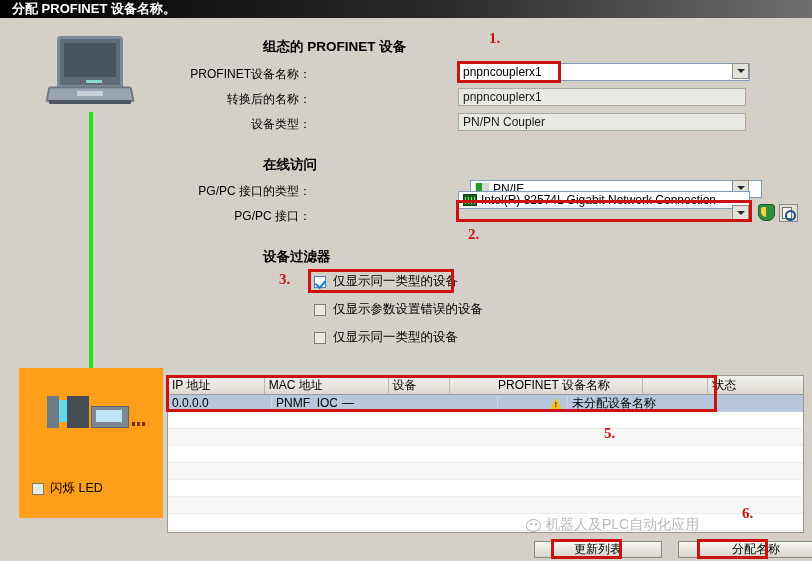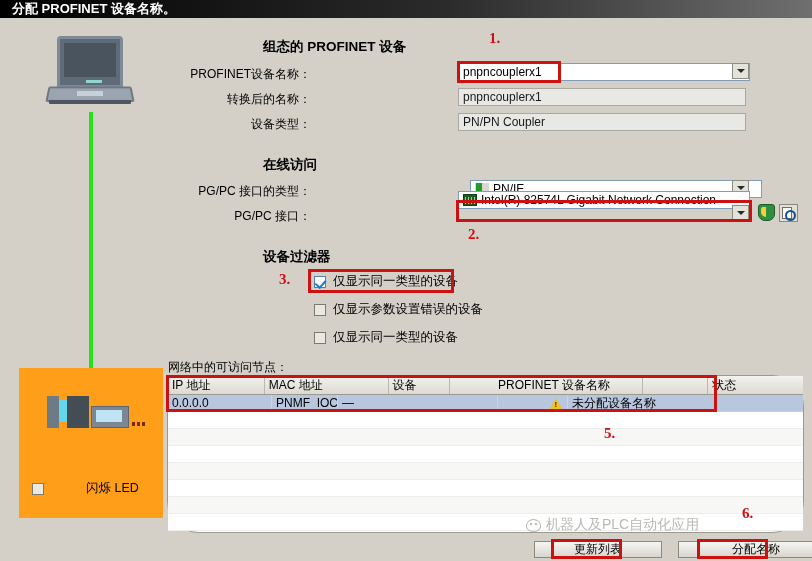--- a/index.html
+++ b/index.html
@@ -37,21 +37,21 @@
   .dev-pic{position:absolute;left:28px;top:28px;width:90px;height:38px;}
   .dev-a{position:absolute;left:0;top:0;width:12px;height:32px;background:#6d7b86;}
   .dev-b{position:absolute;left:12px;top:4px;width:8px;height:22px;background:#64d7ea;}
   .dev-c{position:absolute;left:20px;top:0;width:22px;height:32px;background:#444c54;}
   .dev-d{position:absolute;left:44px;top:10px;width:38px;height:22px;background:#7c8793;border:1px solid #5d666f;box-sizing:border-box;}
   .dev-e{position:absolute;left:49px;top:14px;width:26px;height:12px;background:#bfe4f5;}
   .dev-dots{position:absolute;left:85px;top:26px;width:14px;height:4px;
             background:repeating-linear-gradient(to right,#7a2b0a 0 3px,transparent 3px 5px);}
   .blink-row{position:absolute;left:13px;top:112px;display:flex;align-items:center;gap:6px;}
   .cb{width:12px;height:12px;background:#e9e9e2;border:1px solid #7b7b72;box-sizing:border-box;display:inline-block;}
-  .blink-label{font-size:12.5px;color:#000;margin-left:36px;}
+  .blink-label{font-size:12.5px;color:#000;}
 
   
   .form{position:absolute;left:166px;top:18px;width:646px;height:543px;}
   .sec-title{position:absolute;font-weight:bold;font-size:13.5px;color:#000;}
   .flabel{position:absolute;text-align:right;font-size:12px;color:#000;}
   .field{position:absolute;height:18px;background:#fff;border:1px solid #7f9db9;
          box-sizing:border-box;display:flex;align-items:center;padding-left:4px;
          font-size:12px;color:#000;}
   .field.ro{background:#e8e8e4;border:1px solid #a9a9a0;color:#1a1a1a;}
   .ddbtn{position:absolute;width:17px;height:16px;top:1px;background:#e3e3dc;
@@ -205,23 +205,22 @@
   </div>
   <div class="cbrow" style="left:148px;top:283px;">
     <span class="cb"></span>
     <span>仅显示参数设置错误的设备</span>
   </div>
   <div class="cbrow" style="left:148px;top:311px;">
     <span class="cb"></span>
     <span>仅显示同一类型的设备</span>
   </div>
 
-  <div class="tbl-cap" style="left:2px;top:341px;">网络中的可访问节点：</div>
-
-  <div class="tbl" style="left:1px;top:357px;width:637px;height:158px;border-radius:32px;">
+
+  <div class="tbl" style="left:1px;top:357px;width:637px;height:158px;">
     <div class="thead">
       <div class="th" style="width:104px;">IP 地址</div>
       <div class="th" style="width:133px;">MAC 地址</div>
       <div class="th" style="width:66px;">设备</div>
       <div class="th" style="width:160px;margin-left:44px;">PROFINET 设备名称</div>
       <div class="th" style="width:70px;"></div>
       <div class="th" style="width:102px;border-right:none;">状态</div>
     </div>
 
     <div class="trow">

